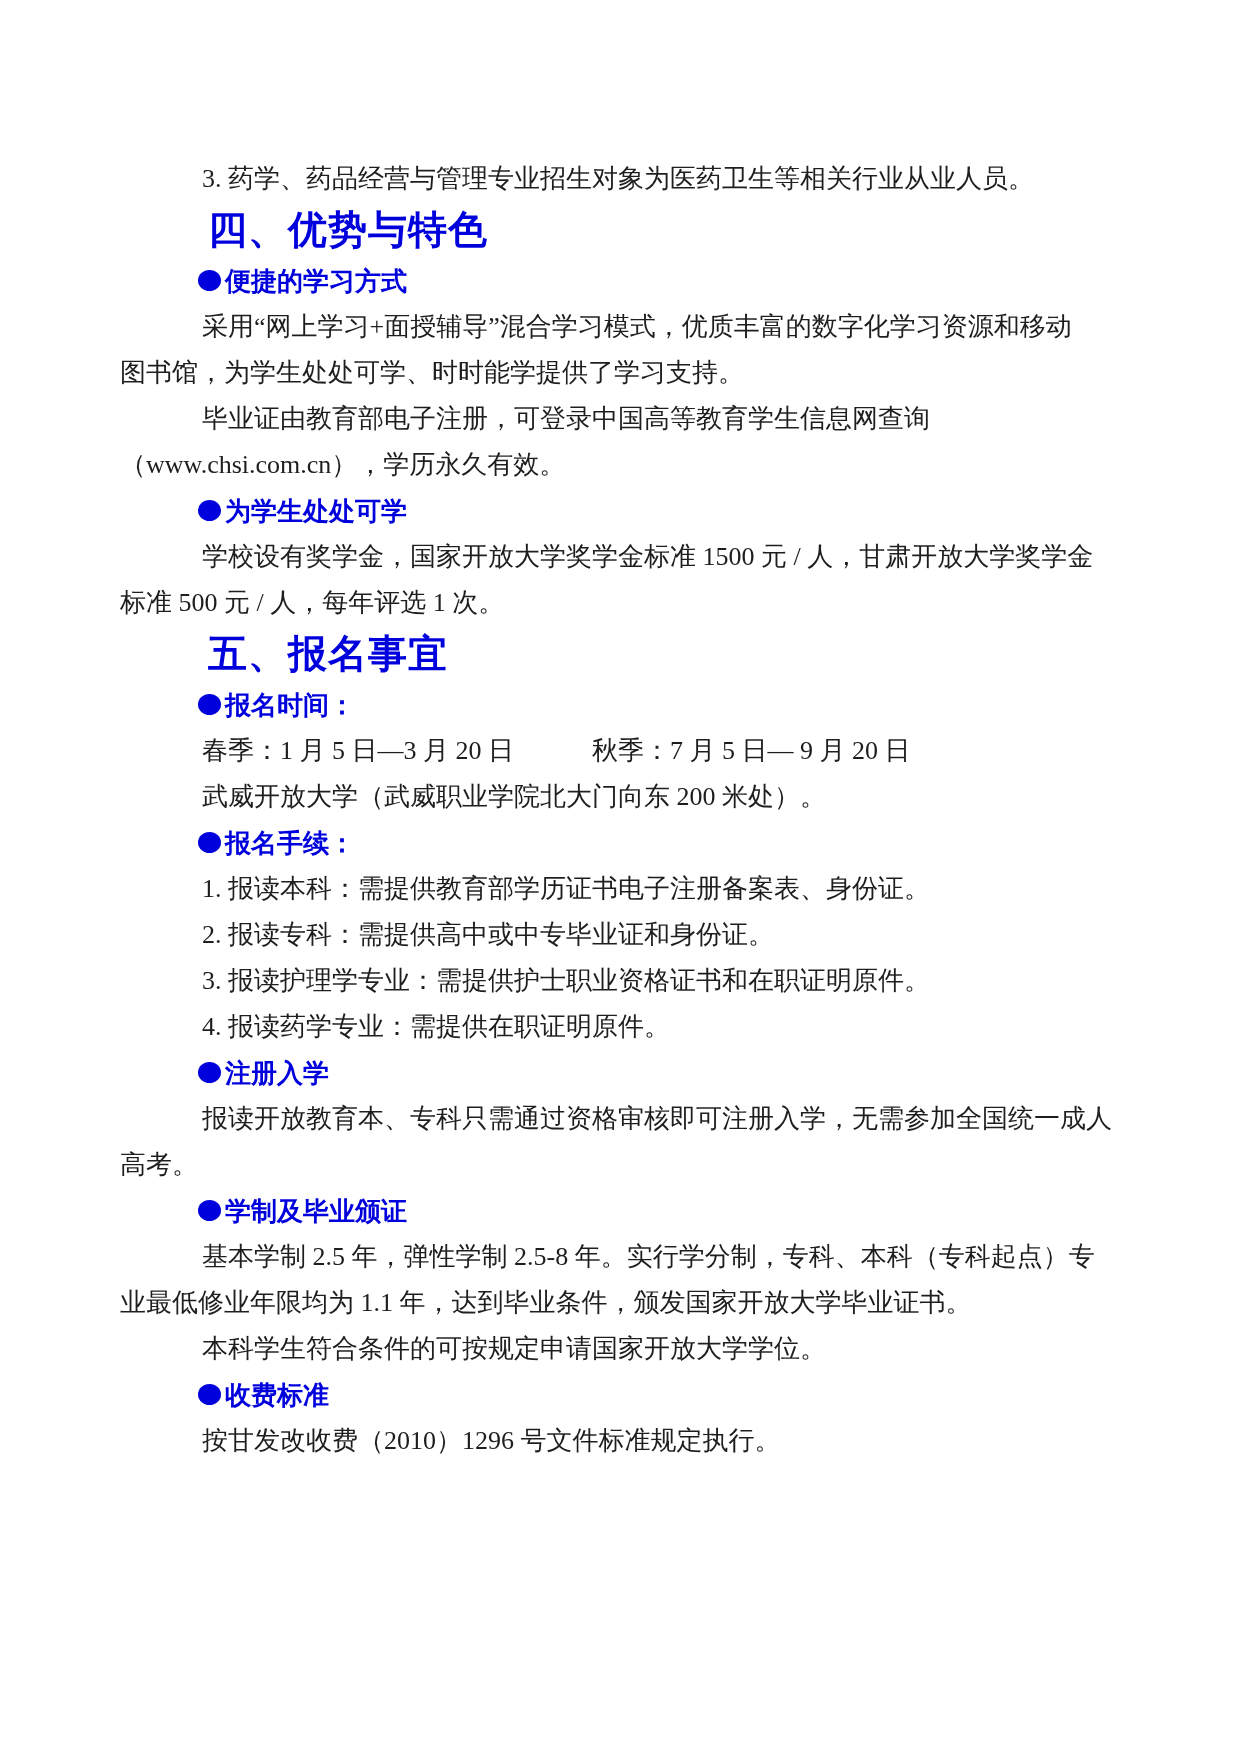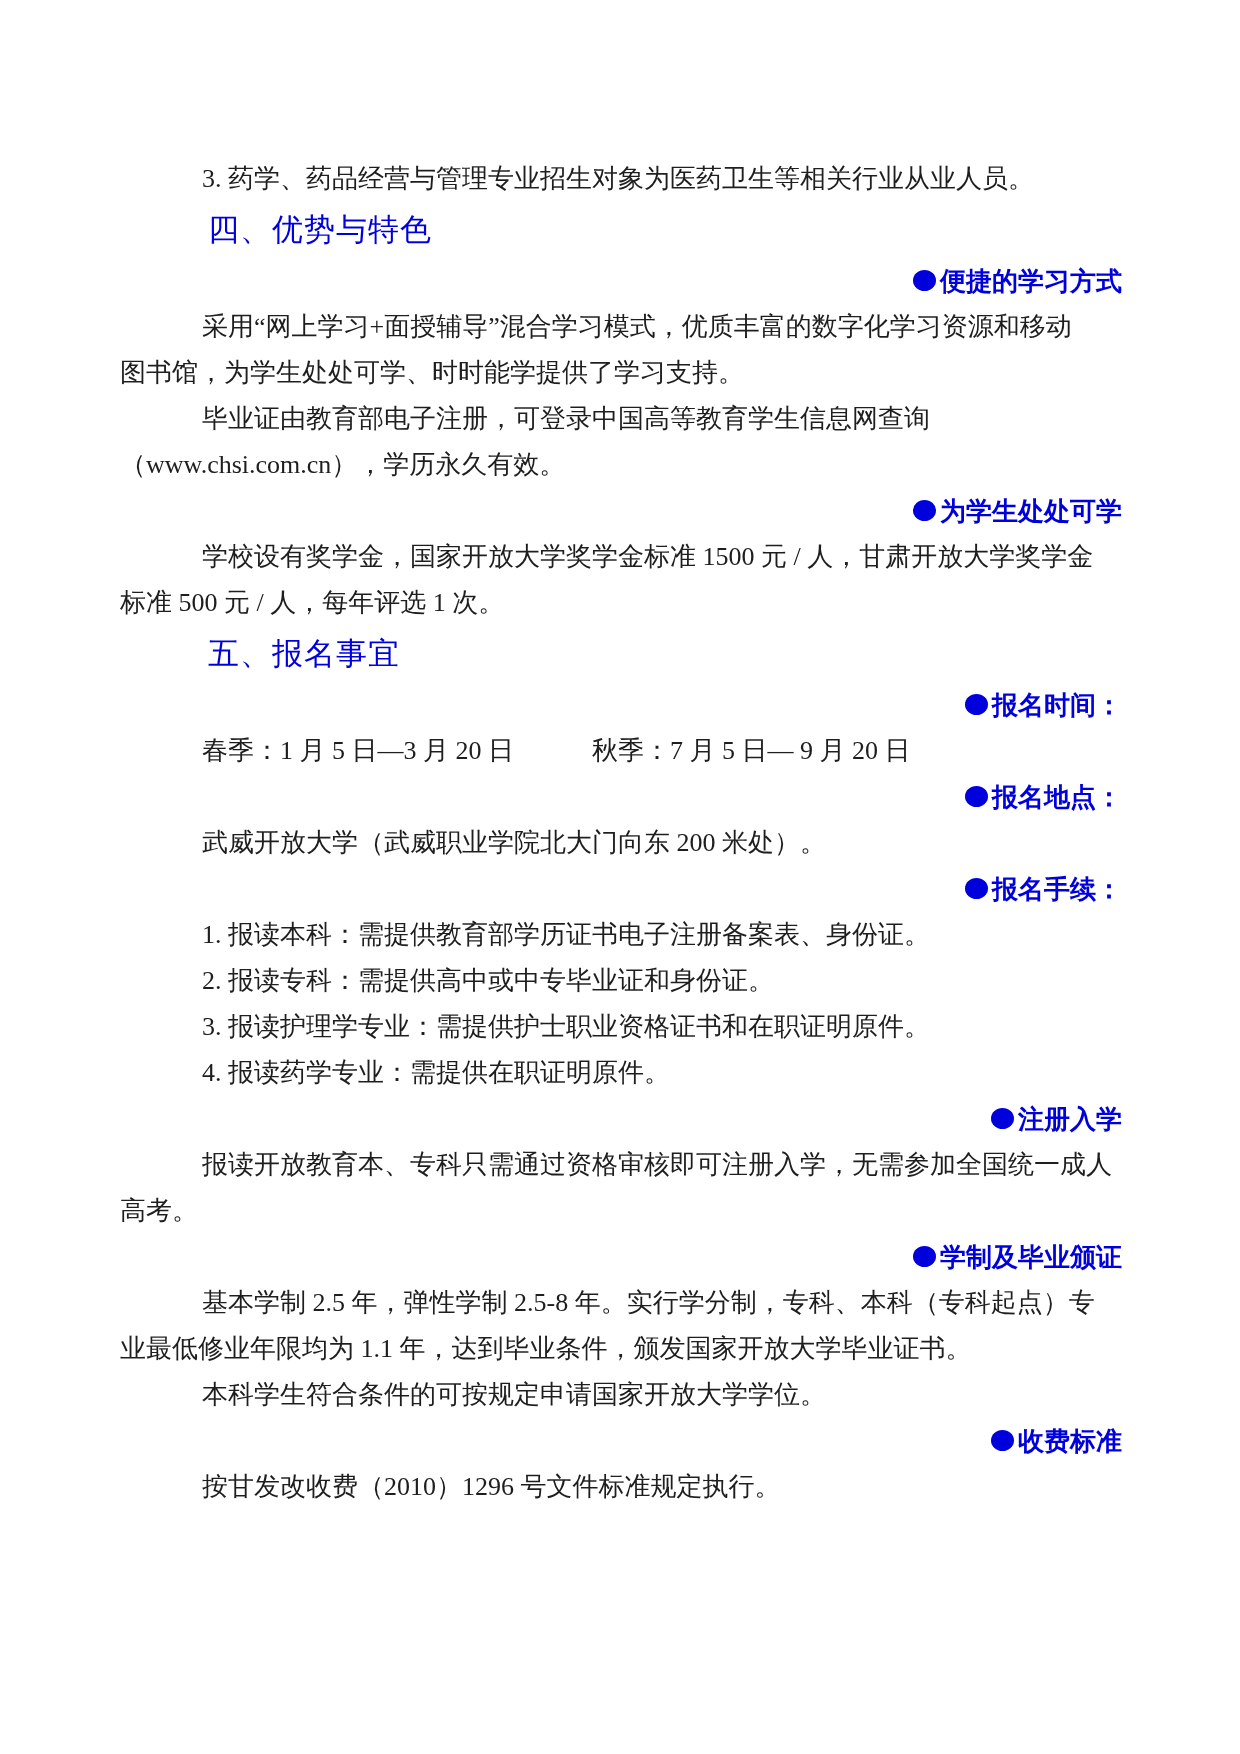--- a/index.html
+++ b/index.html
@@ -32,38 +32,37 @@
     color: var(--ink);
     margin: 0;
     white-space: nowrap;
   }
   .line.indent {
     padding-left: 82px;
   }
   
   .heading {
     font-family: "Liberation Sans", "DejaVu Sans", sans-serif;
-    font-size: 31px;
+    font-size: 39px;
     line-height: 50px;
-    font-weight: normal;
+    font-weight: bold;
     color: var(--accent);
     margin: 3px 0 3px 88px;
     white-space: nowrap;
     letter-spacing: 1px;
   }
   
   .bullet-line {
     font-family: "Liberation Sans", "DejaVu Sans", sans-serif;
     font-size: 26px;
     line-height: 46px;
     font-weight: bold;
     color: var(--accent);
     margin: 0 0 0 78px;
     white-space: nowrap;
-    text-align: right;
   }
   .dot {
     display: inline-block;
     width: 23px;
     height: 21px;
     border-radius: 50%;
     background: var(--accent);
     margin-right: 4px;
     vertical-align: -1px;
   }
@@ -79,21 +78,20 @@
       <p class="line indent">采用“网上学习+面授辅导”混合学习模式，优质丰富的数字化学习资源和移动</p>
       <p class="line">图书馆，为学生处处可学、时时能学提供了学习支持。</p>
       <p class="line indent">毕业证由教育部电子注册，可登录中国高等教育学生信息网查询</p>
       <p class="line">（www.chsi.com.cn），学历永久有效。</p>
       <h3 class="bullet-line"><span class="dot"></span><span>为学生处处可学</span></h3>
       <p class="line indent">学校设有奖学金，国家开放大学奖学金标准 1500 元 / 人，甘肃开放大学奖学金</p>
       <p class="line">标准 500 元 / 人，每年评选 1 次。</p>
       <h2 class="heading">五、报名事宜</h2>
       <h3 class="bullet-line"><span class="dot"></span><span>报名时间：</span></h3>
       <p class="line indent">春季：1 月 5 日—3 月 20 日　　　秋季：7 月 5 日— 9 月 20 日</p>
-      <h3 class="bullet-line"><span class="dot"></span><span>报名地点：</span></h3>
       <p class="line indent">武威开放大学（武威职业学院北大门向东 200 米处）。</p>
       <h3 class="bullet-line"><span class="dot"></span><span>报名手续：</span></h3>
       <p class="line indent">1. 报读本科：需提供教育部学历证书电子注册备案表、身份证。</p>
       <p class="line indent">2. 报读专科：需提供高中或中专毕业证和身份证。</p>
       <p class="line indent">3. 报读护理学专业：需提供护士职业资格证书和在职证明原件。</p>
       <p class="line indent">4. 报读药学专业：需提供在职证明原件。</p>
       <h3 class="bullet-line"><span class="dot"></span><span>注册入学</span></h3>
       <p class="line indent">报读开放教育本、专科只需通过资格审核即可注册入学，无需参加全国统一成人</p>
       <p class="line">高考。</p>
       <h3 class="bullet-line"><span class="dot"></span><span>学制及毕业颁证</span></h3>

